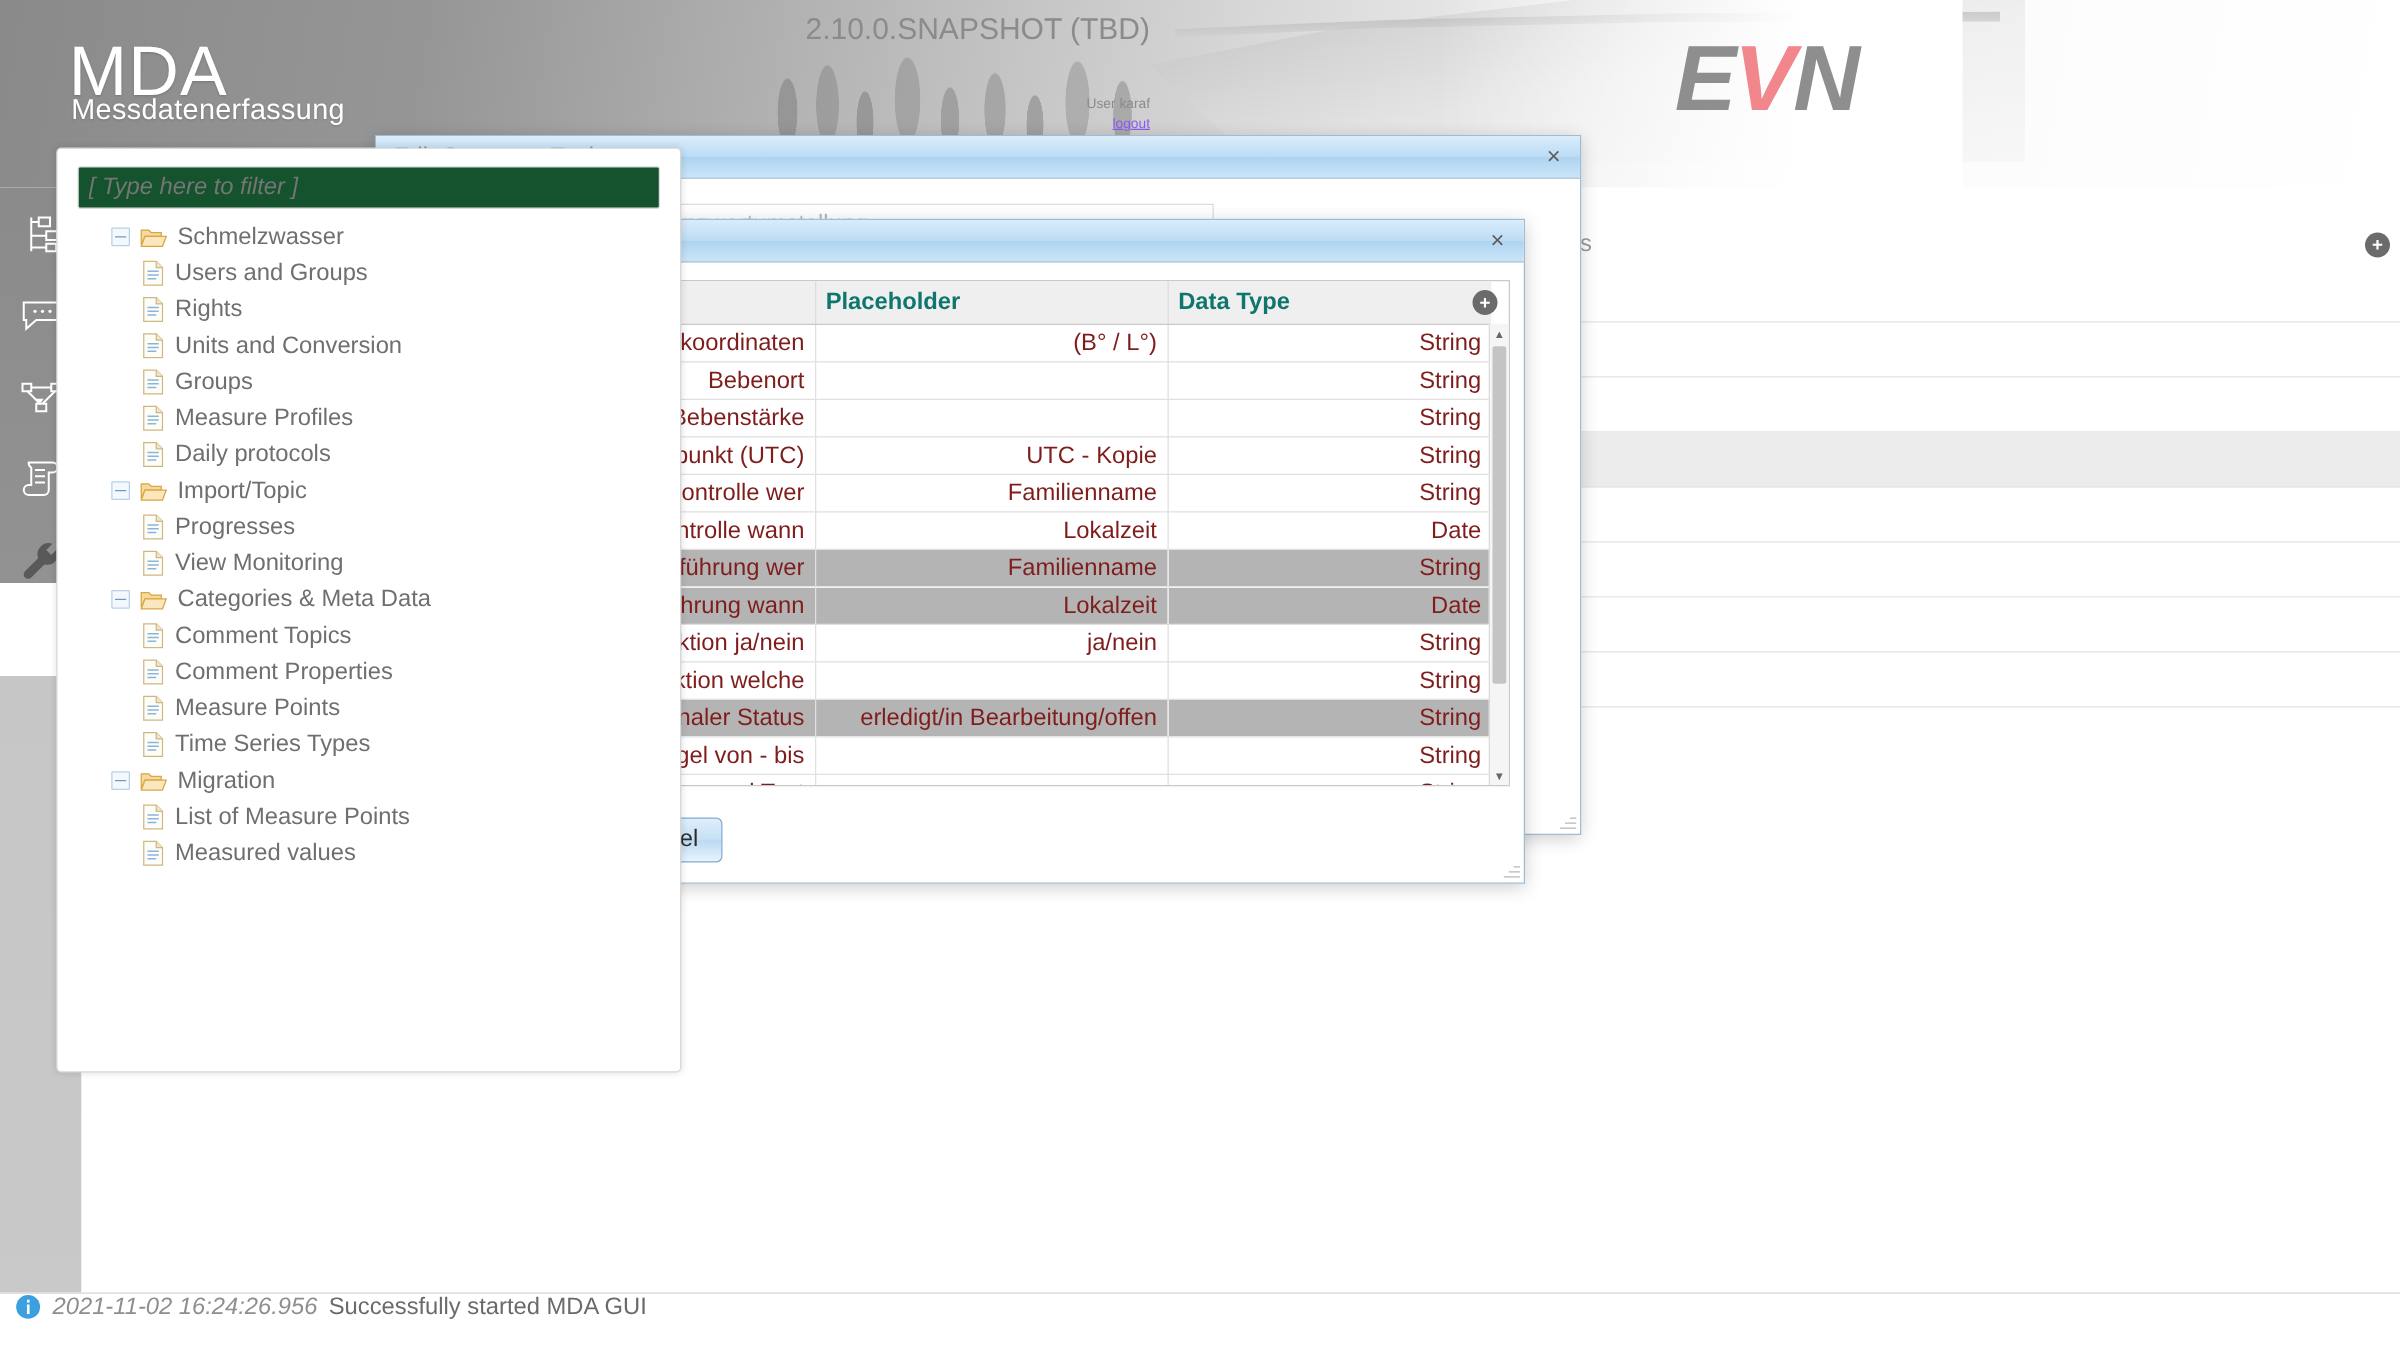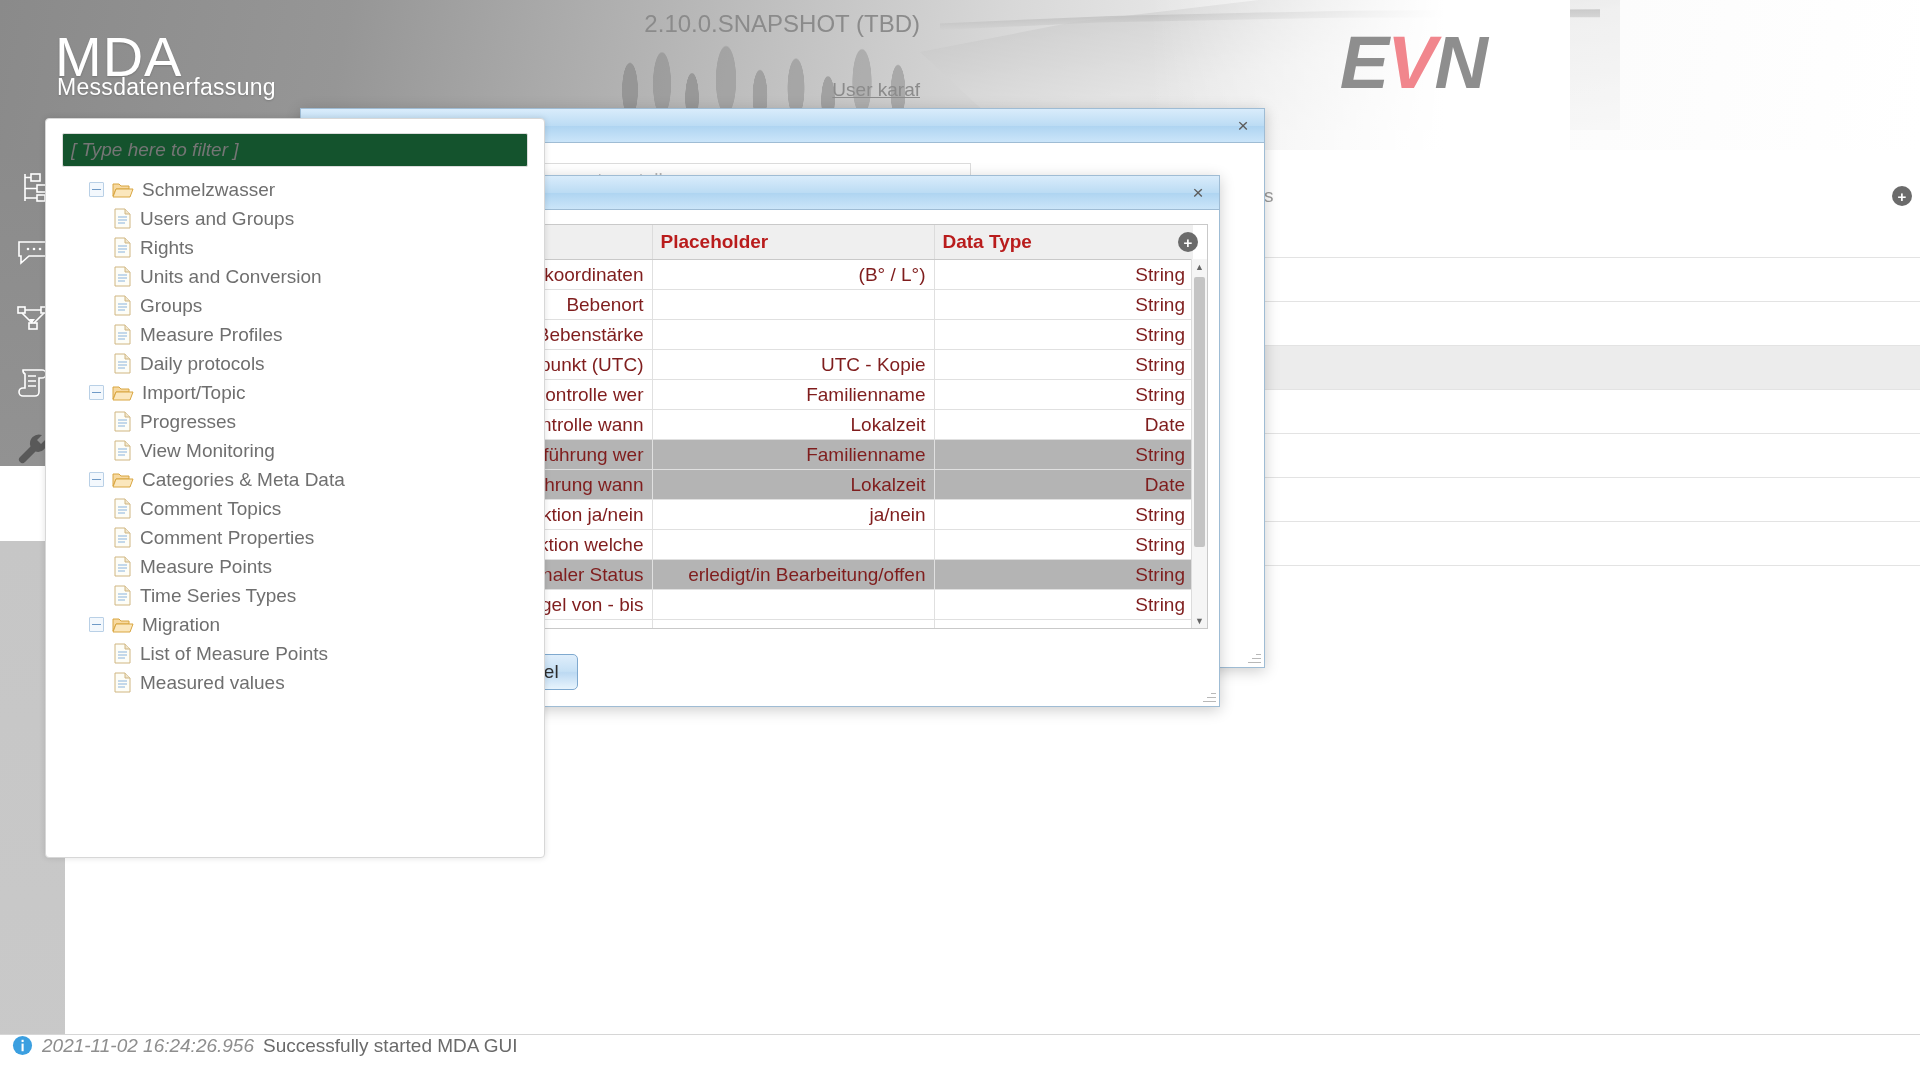--- a/index.html
+++ b/index.html
@@ -63,21 +63,21 @@
     position: absolute; left: 57px; top: 74px;
     font-size: 23px; color: #ffffff; font-weight: 300; letter-spacing: .3px;
     text-shadow: 0 1px 2px rgba(0,0,0,.18);
   }
   .version {
     position: absolute; right: 608px; top: 10px;
     font-size: 24px; color: #8b8b8b;
   }
   .userbox {
     position: absolute; right: 608px; top: 76px;
-    font-size: 19px; color: #8b8b8b; line-height: 1.45; text-decoration: underline;
+    text-align: right; font-size: 11px; color: #8b8b8b; line-height: 1.45;
   }
   .userbox a { color: #8b5cf6; text-decoration: underline; cursor: pointer; }
 
   .evn-logo {
     position: absolute; right: 42px; top: 26px;
     width: 262px; height: 74px;
     display: flex; align-items: center; justify-content: flex-end;
     font-size: 74px; font-weight: bold; font-style: italic;
     letter-spacing: -2px; line-height: 1;
   }
@@ -197,21 +197,21 @@
   
   #chooseDlg { left: 349px; top: 175px; width: 871px; height: 532px; }
   #chooseDlg .dlg-body { padding: 14px 13px 0 13px; height: calc(100% - 34px); position: relative; }
   .tbl-wrap {
     position: relative; width: 845px; height: 405px;
     border: 1px solid #c9c9c9; background: #fff; overflow: hidden;
   }
   table.props { width: 829px; border-collapse: collapse; table-layout: fixed; }
   table.props th {
     background: #efefef; border-bottom: 1px solid #c9c9c9;
-    text-align: left; font-size: 19px; font-weight: bold; color: #b91c1c;
+    text-align: left; font-size: 19px; font-weight: bold; color: #0f766e;
     padding: 6px 8px; height: 34px;
   }
   table.props th.c-name { width: 288px; border-right: 1px solid #dcdcdc; }
   table.props th.c-ph   { width: 282px; border-right: 1px solid #dcdcdc; }
   table.props th.c-dt   { width: 259px; }
   table.props td {
     font-size: 19px; color: #7f1d1d; padding: 3px 8px; height: 30px;
     border-bottom: 1px solid #e0e0e0; white-space: nowrap; overflow: hidden; text-align: right;
   }
   table.props td.c-name, table.props td.c-ph { border-right: 1px solid #e0e0e0; }

